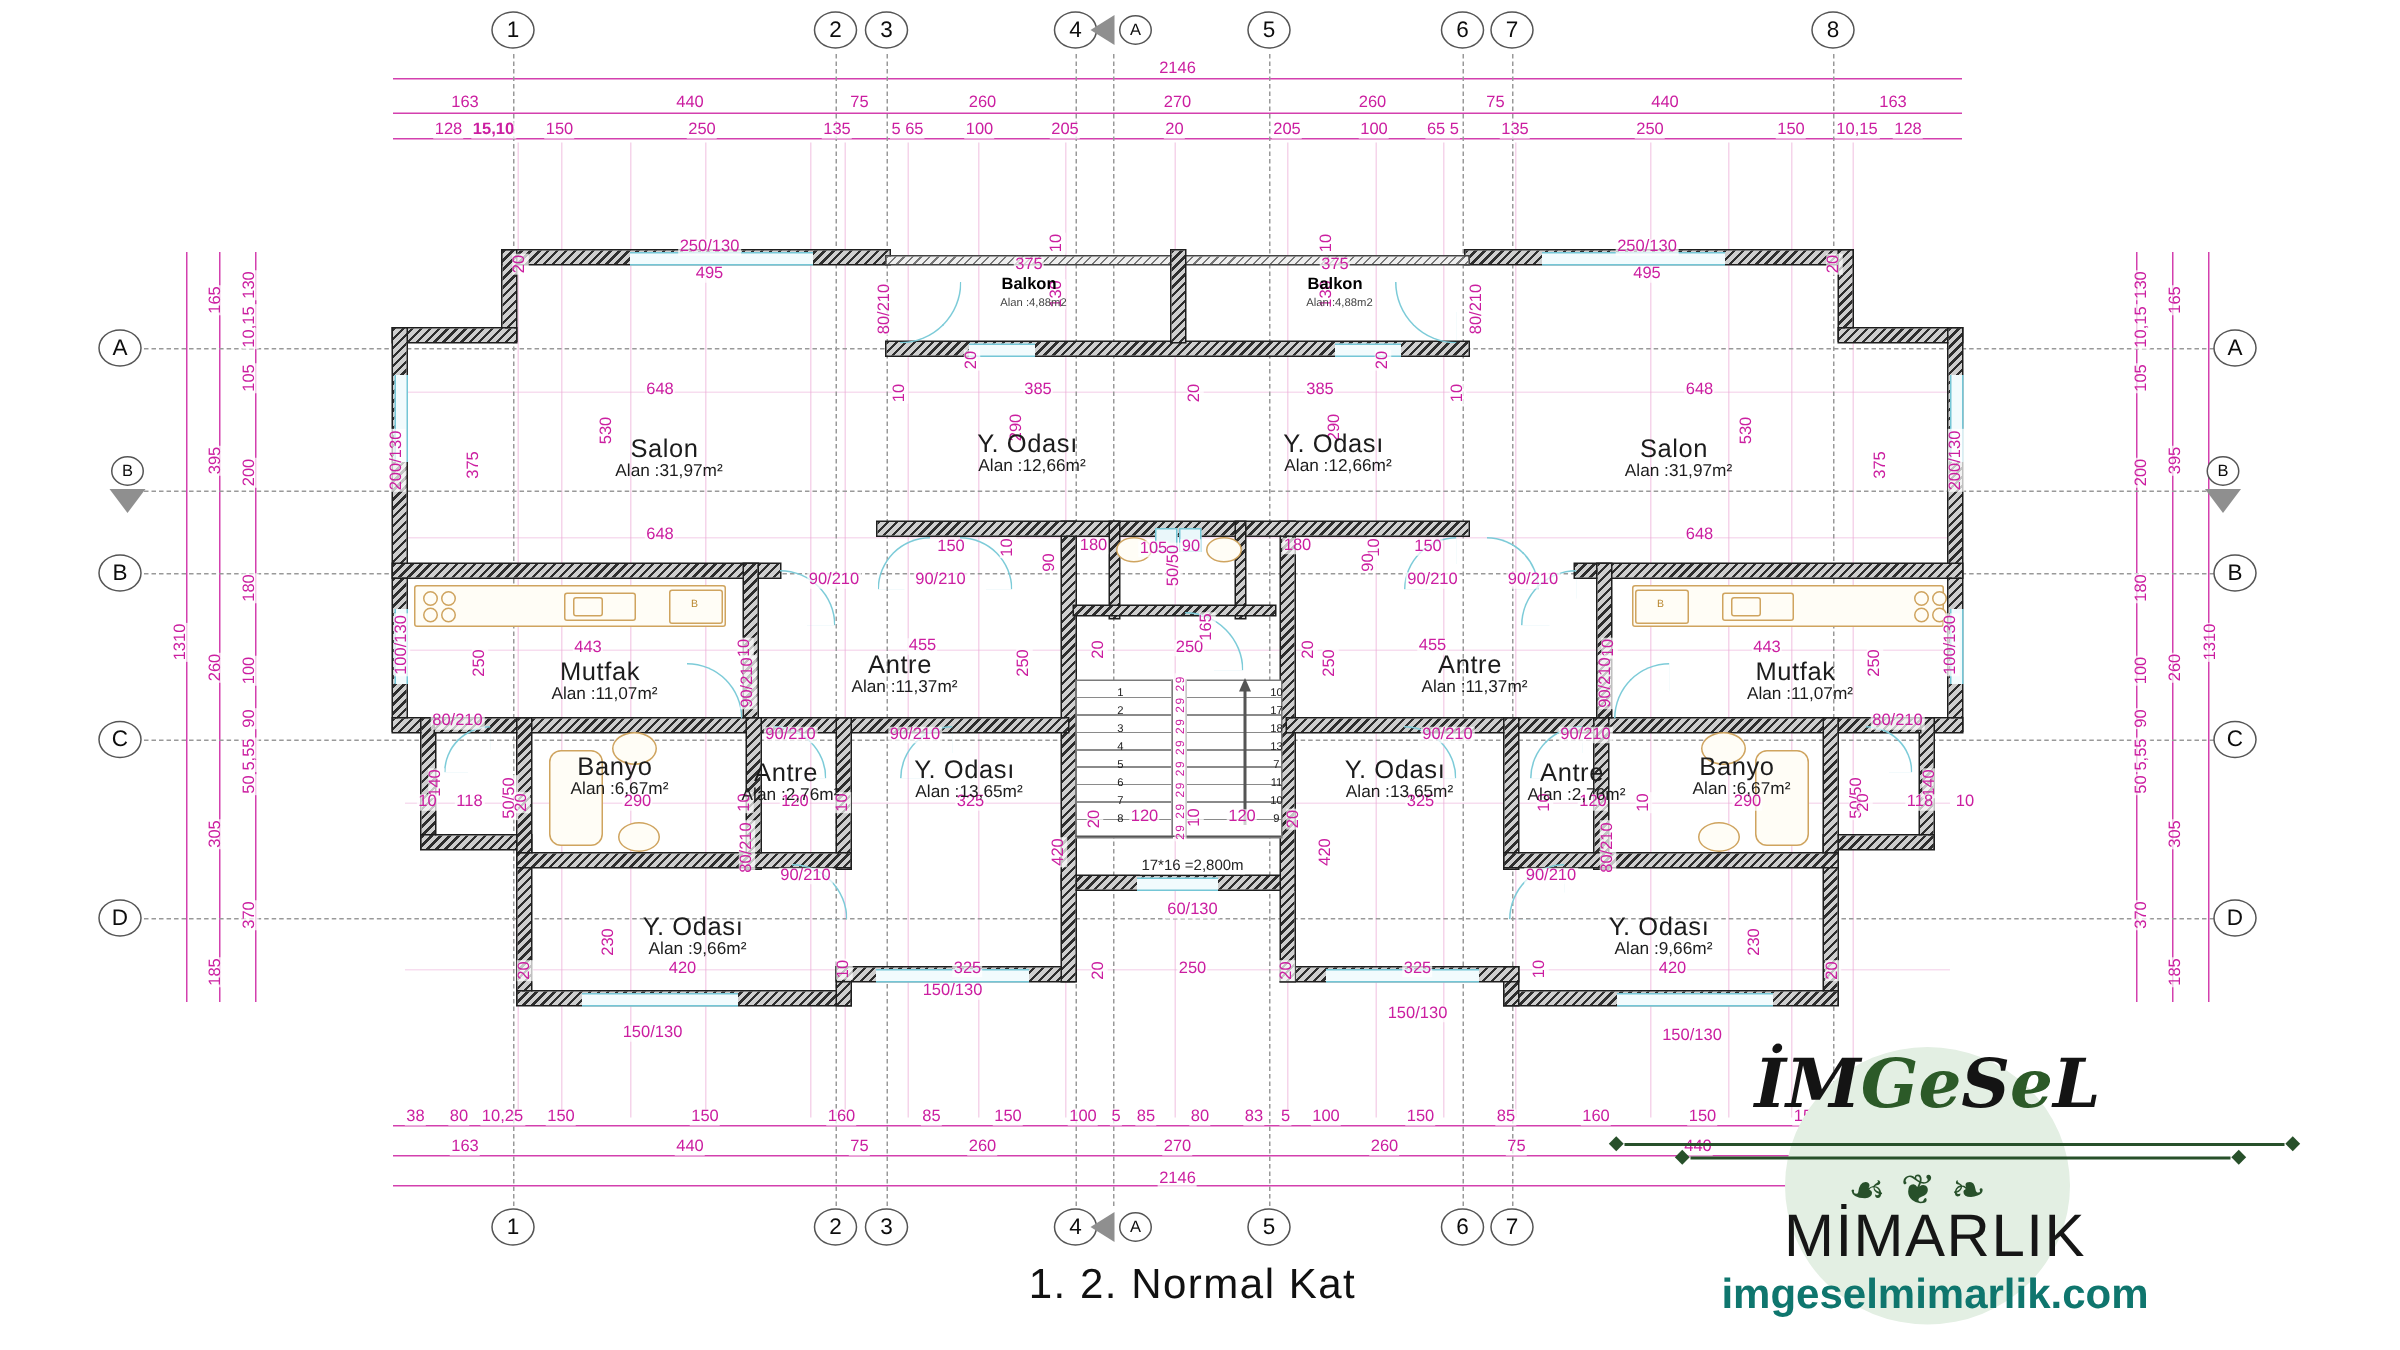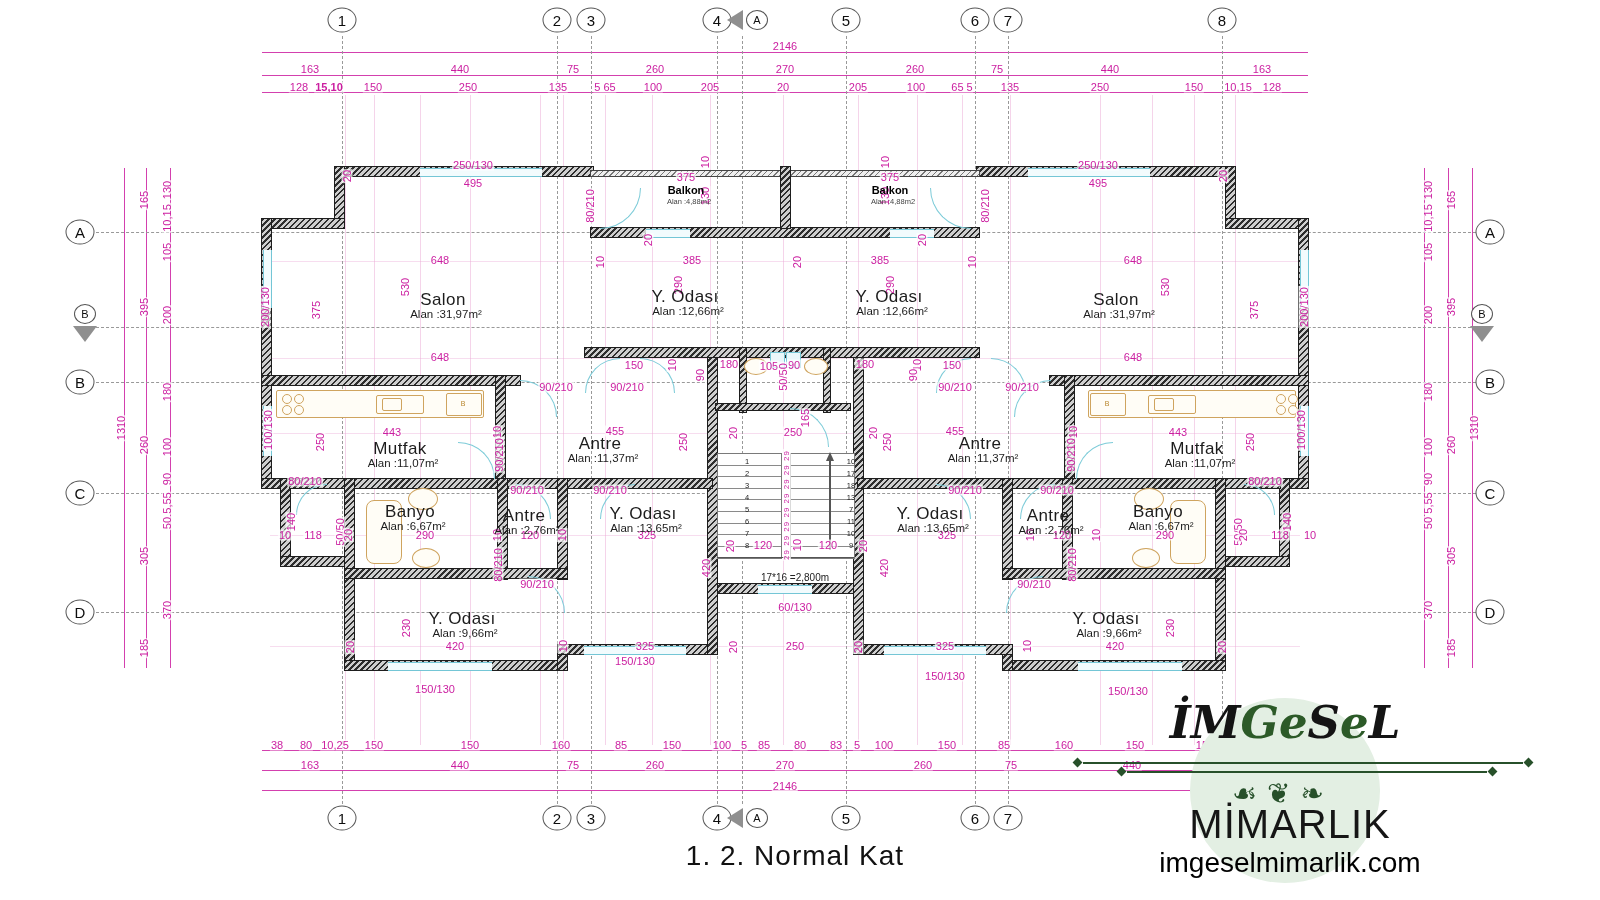--- a/index.html
+++ b/index.html
@@ -65,21 +65,21 @@
   #brand .k{color:#141414;}
   #brand .g{color:#2c5a28;}
   .rule{position:absolute;background:#27502a;height:2px;z-index:8;}
   .rule::before,.rule::after{content:"";position:absolute;top:-3px;width:7px;height:7px;background:#27502a;transform:rotate(45deg);}
   .rule::before{left:-9px;} .rule::after{right:-9px;}
   #flourish{position:absolute;left:1283px;top:793px;transform:translate(-50%,-50%);
       color:#27502a;font-size:28px;letter-spacing:10px;z-index:8;font-family:"DejaVu Serif",serif;}
   #logo-sub{position:absolute;left:1095px;top:802px;width:390px;text-align:center;z-index:8;
       font-size:40px;color:#161616;letter-spacing:1px;}
   #logo-web{position:absolute;left:1095px;top:847px;width:390px;text-align:center;z-index:8;
-      font-size:28px;color:#000000;}
+      font-size:28px;color:#0f766e;font-weight:bold;}
 </style>
 </head>
 <body>
 
 <div id="sheet">
 
   <div>
     <div class="hv" style="left:345px;top:95px;height:650px"></div>
       <div class="hv" style="left:374px;top:95px;height:650px"></div>
     <div class="hv" style="left:420px;top:95px;height:650px"></div>

